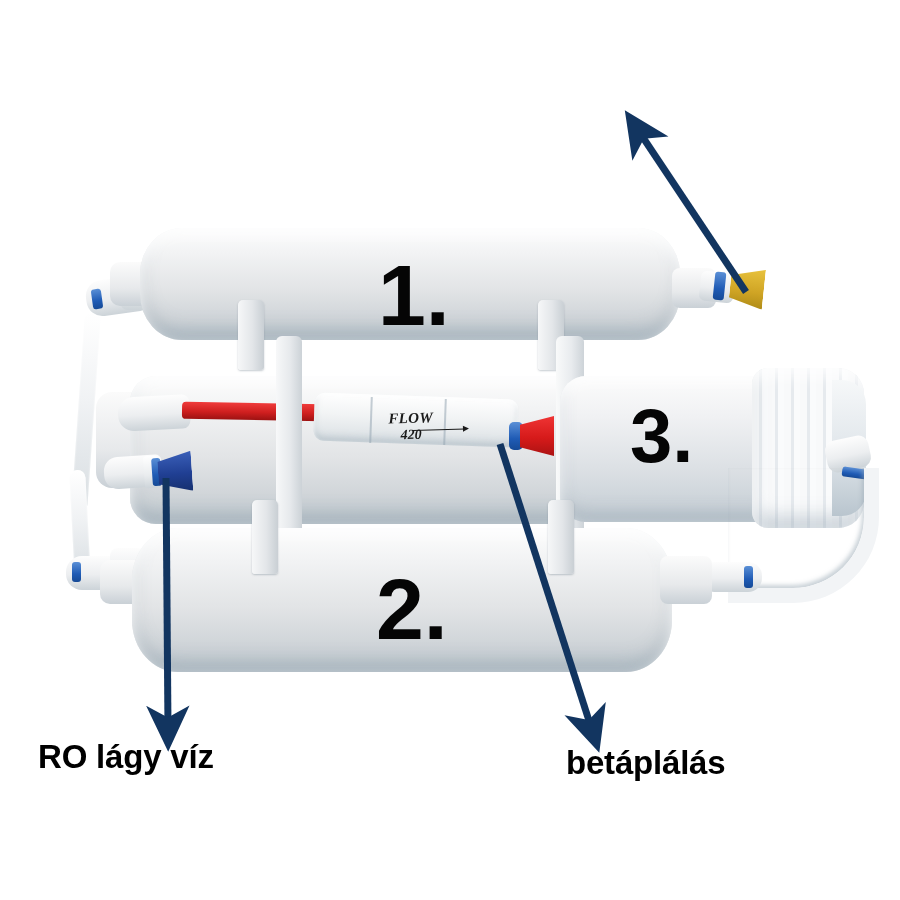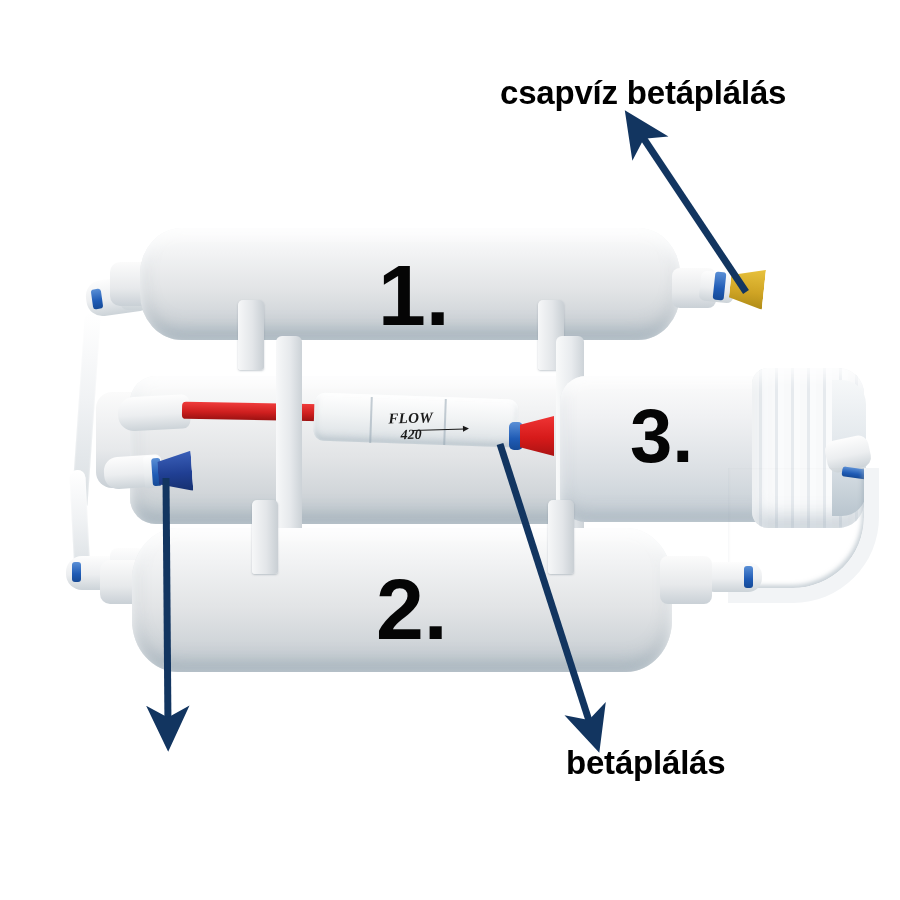--- a/index.html
+++ b/index.html
@@ -191,16 +191,16 @@
     <defs>
       <marker id="ah" markerWidth="7" markerHeight="7" refX="3.2" refY="3.5" orient="auto" markerUnits="strokeWidth">
         <path d="M0,0.4 L6.6,3.5 L0,6.6 L1.7,3.5 Z" fill="#123560"></path>
       </marker>
     </defs>
     <line x1="746" y1="292" x2="638" y2="130" stroke="#123560" stroke-width="7" marker-end="url(#ah)"></line>
     <line x1="166" y1="478" x2="168" y2="728" stroke="#123560" stroke-width="7" marker-end="url(#ah)"></line>
     <line x1="500" y1="444" x2="592" y2="730" stroke="#123560" stroke-width="7" marker-end="url(#ah)"></line>
   </svg>
 
-  <div class="label" id="lbl-inlet">csapvíz betáplálás</div>
+  <div class="label" id="lbl-ro">RO lágy víz</div>
   <div class="label" id="lbl-waste">betáplálás</div>
 
 </div>
 
 </body></html>

